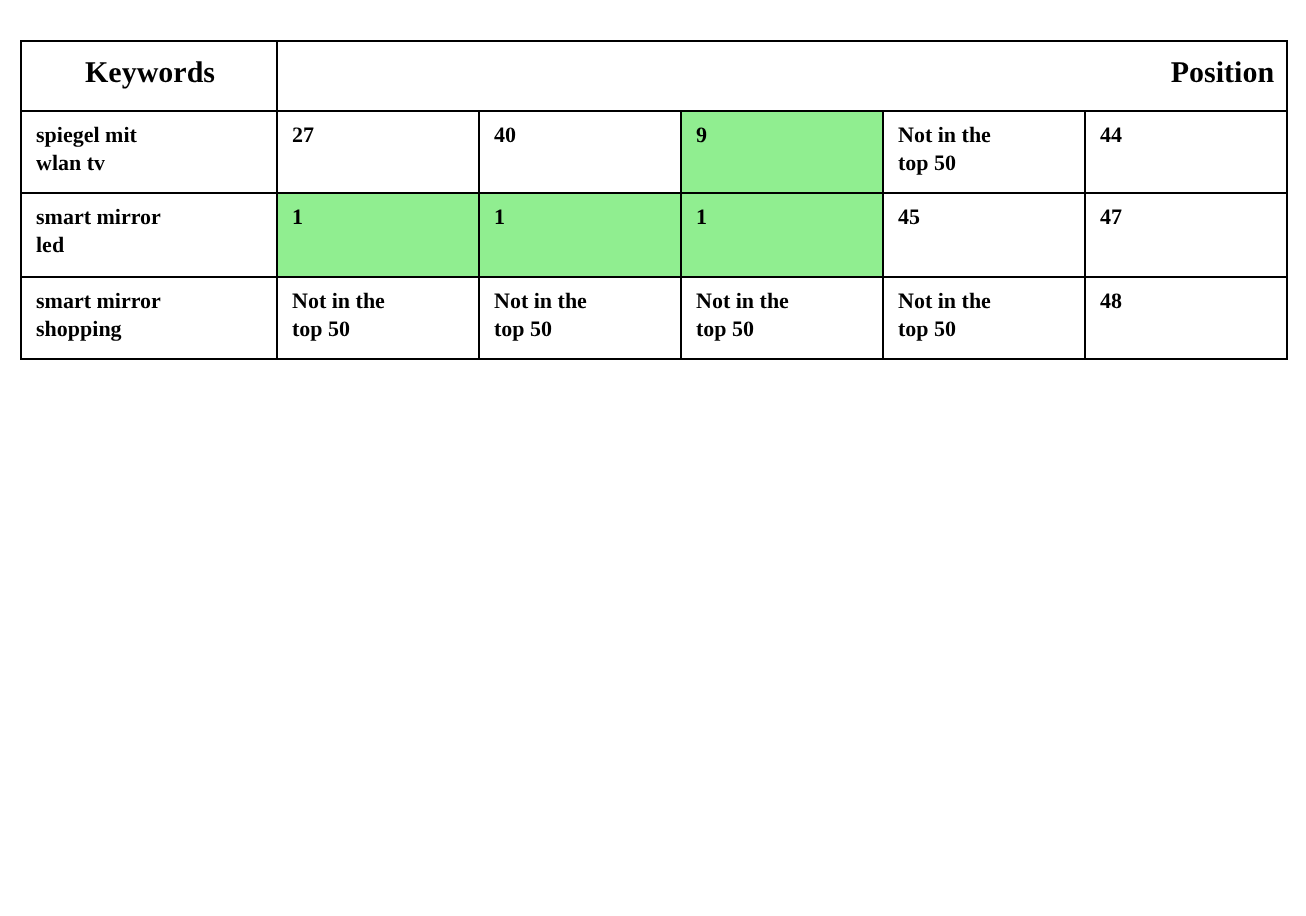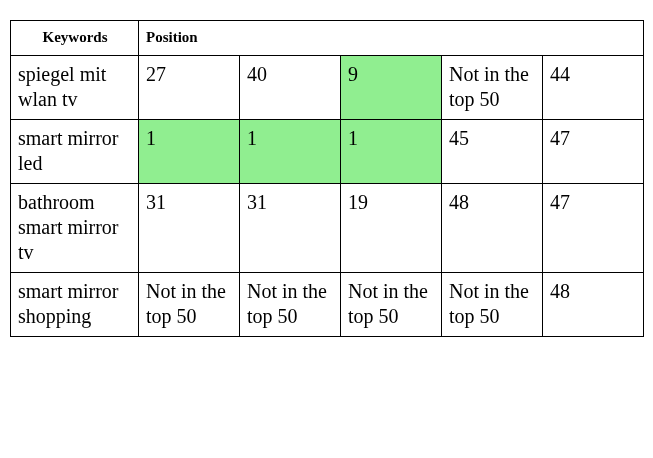--- a/index.html
+++ b/index.html
@@ -24,28 +24,28 @@
   table.kw-table {
     border-collapse: collapse;
     width: 633px;
     table-layout: fixed;
   }
   table.kw-table th,
   table.kw-table td {
     border: 1px solid #000000;
     vertical-align: top;
     padding: 6px 6px 7px 7px;
-    font-size: 20px;
+    font-size: 11px;
     line-height: 1.25;
-    font-weight: normal;
+    font-weight: bold;
     text-align: left;
   }
   table.kw-table thead th {
     font-weight: bold;
-    text-align: left;
+    text-align: right;
     padding-top: 7px;
     padding-bottom: 8px;
     font-size: 15px;
   }
   table.kw-table thead th.kw-head {
     text-align: center;
   }
   td.highlight {
     background: #90EE90;
   }
@@ -114,42 +114,20 @@
           </td>
           <td>
             <span class="cell-text">45</span>
           </td>
           <td>
             <span class="cell-text">47</span>
           </td>
         </tr>
         <tr>
           <td>
-            <span class="cell-text">bathroom
-smart mirror
-tv</span>
-          </td>
-          <td>
-            <span class="cell-text">31</span>
-          </td>
-          <td>
-            <span class="cell-text">31</span>
-          </td>
-          <td>
-            <span class="cell-text">19</span>
-          </td>
-          <td>
-            <span class="cell-text">48</span>
-          </td>
-          <td>
-            <span class="cell-text">47</span>
-          </td>
-        </tr>
-        <tr>
-          <td>
             <span class="cell-text">smart mirror
 shopping</span>
           </td>
           <td>
             <span class="cell-text">Not in the
 top 50</span>
           </td>
           <td>
             <span class="cell-text">Not in the
 top 50</span>

